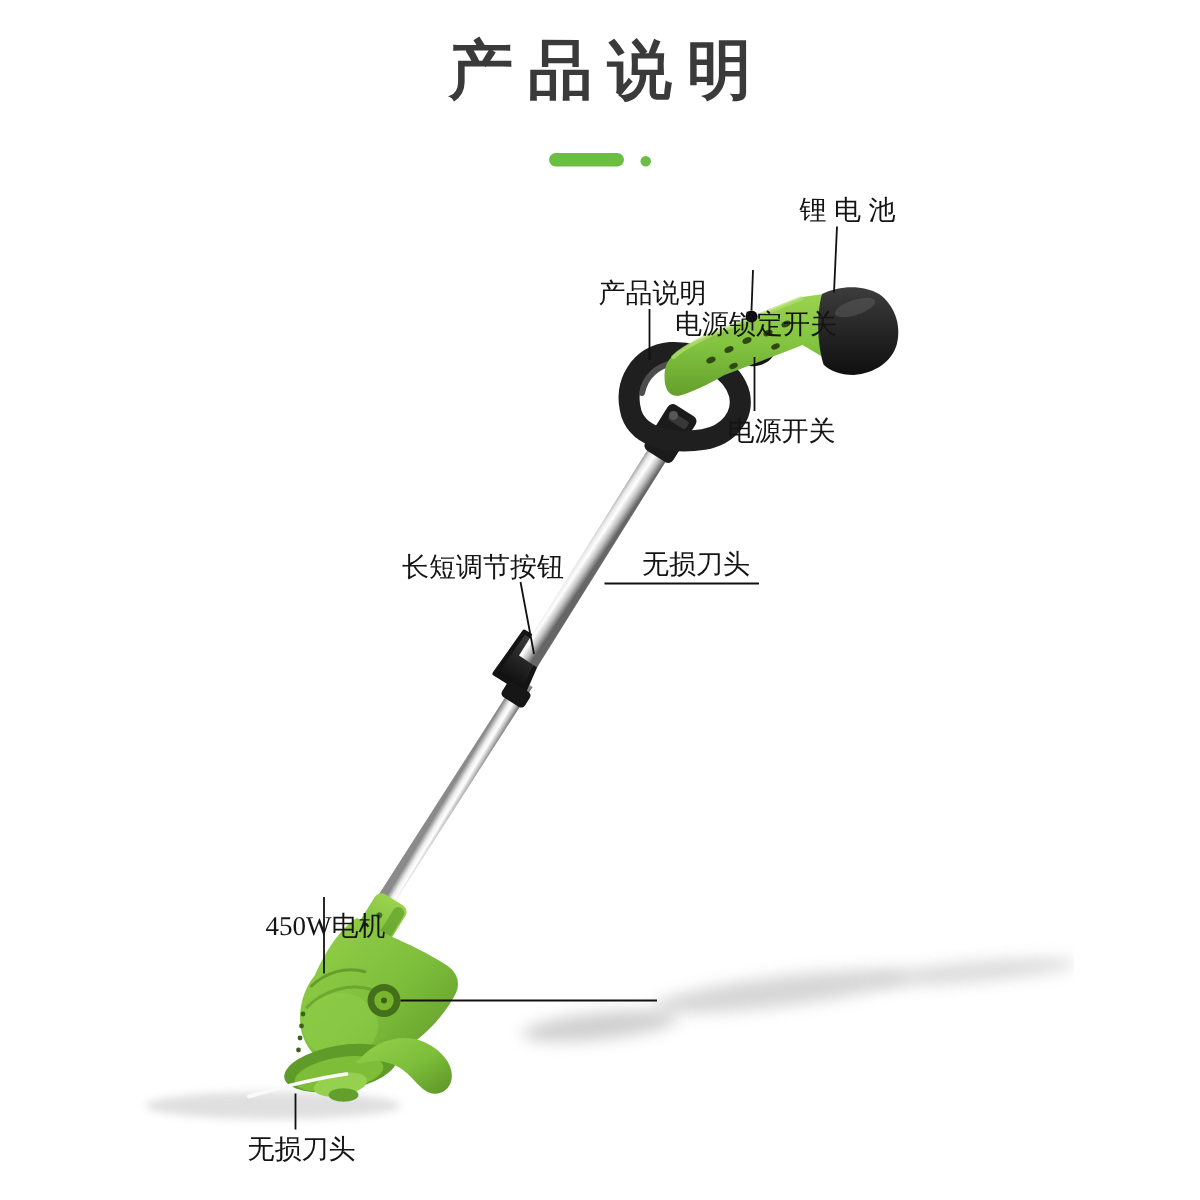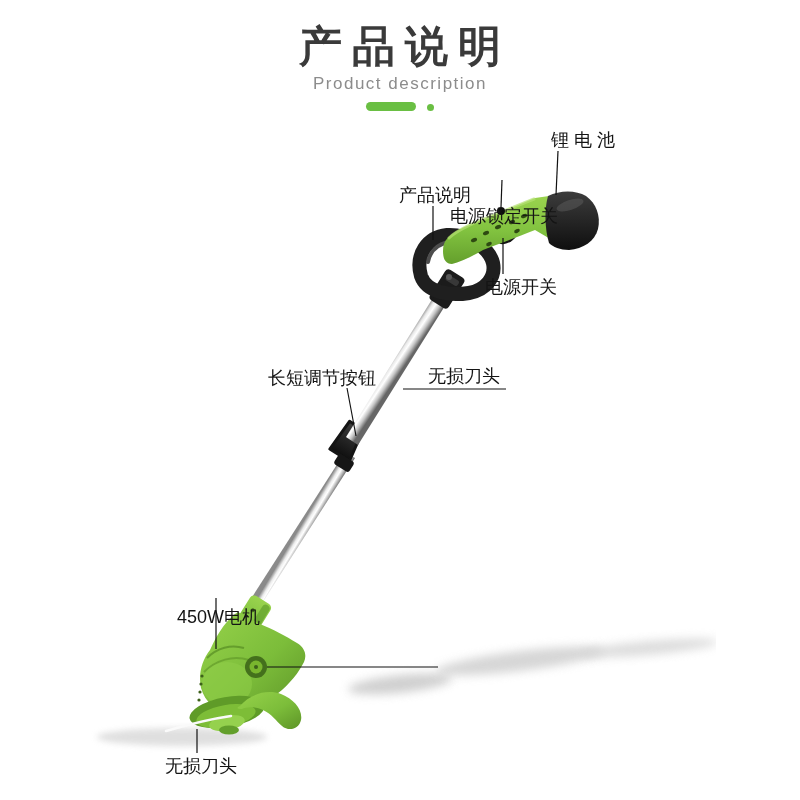--- a/index.html
+++ b/index.html
@@ -1,35 +1,34 @@
 <!DOCTYPE html>
 <html><head>
 <meta charset="utf-8">
 <style>
   html,body{margin:0;padding:0;background:#fff;}
   .canvas{position:relative;width:716px;height:800px;background:#ffffff;overflow:hidden;
-          font-family:Liberation Sans, sans-serif;}
+          font-family:Liberation Serif, serif;}
   .page-title{position:absolute;left:0;top:18px;width:800px;text-align:center;
           font-size:43px;font-weight:700;letter-spacing:10px;padding-left:10px;
           box-sizing:border-box;color:#3a3a3a;}
   .page-subtitle{position:absolute;left:0;top:74px;width:800px;text-align:center;
           font-size:17px;font-weight:400;letter-spacing:1.5px;color:#8c8c8c;}
   .accent-bar{position:absolute;left:366px;top:102px;width:50px;height:9px;border-radius:5px;}
   .accent-dot{position:absolute;left:427px;top:104px;width:7px;height:7px;border-radius:50%;}
   .diagram-svg{position:absolute;left:0;top:0;width:800px;height:800px;}
   .lbl{position:absolute;font-size:18px;line-height:20px;color:#141414;white-space:nowrap;}
   .lbl.sp{letter-spacing:5px;}
 </style>
 </head>
 <body>
 
 <div class="canvas">
 
   <div class="page-title">产品说明</div>
-  <div class="page-subtitle">Product description</div>
   <div class="accent-bar" style="background:#6abf43;"></div>
   <div class="accent-dot" style="background:#6abf43;"></div>
 
   <svg class="diagram-svg" viewBox="0 0 800 800">
     <defs>
       <filter id="soft" x="-60%" y="-60%" width="220%" height="220%">
         <feGaussianBlur stdDeviation="5"></feGaussianBlur>
       </filter>
       <filter id="soft2" x="-60%" y="-60%" width="220%" height="220%">
         <feGaussianBlur stdDeviation="3"></feGaussianBlur>
@@ -166,21 +165,21 @@
       <path d="M503,238 L503,274"></path>
       <path d="M347,388 L356,436"></path>
       <path d="M403,389 L506,389"></path>
       <path d="M216,598 L216,649"></path>
       <path d="M267,667 L438,667"></path>
       <path d="M197,729 L197,753"></path>
     </g>
     <circle cx="501" cy="211" r="4" fill="#0d0d0d"></circle>
   </svg>
 
-  <div class="lbl sp" style="left:551px;top:130px;">锂电池</div>
+  <div class="lbl sp" style="left:533px;top:130px;">锂电池</div>
   <div class="lbl" style="left:450px;top:158px;margin-top:48px;">电源锁定开关</div>
   <div class="lbl" style="left:399px;top:185px;">产品说明</div>
   <div class="lbl" style="left:485px;top:277px;">电源开关</div>
   <div class="lbl" style="left:268px;top:368px;">长短调节按钮</div>
   <div class="lbl" style="left:428px;top:366px;">无损刀头</div>
   <div class="lbl" style="left:177px;top:578px;margin-top:29px;">450W电机</div>
   <div class="lbl" style="left:165px;top:756px;text-align:right;">无损刀头</div>
 
 </div>
 

